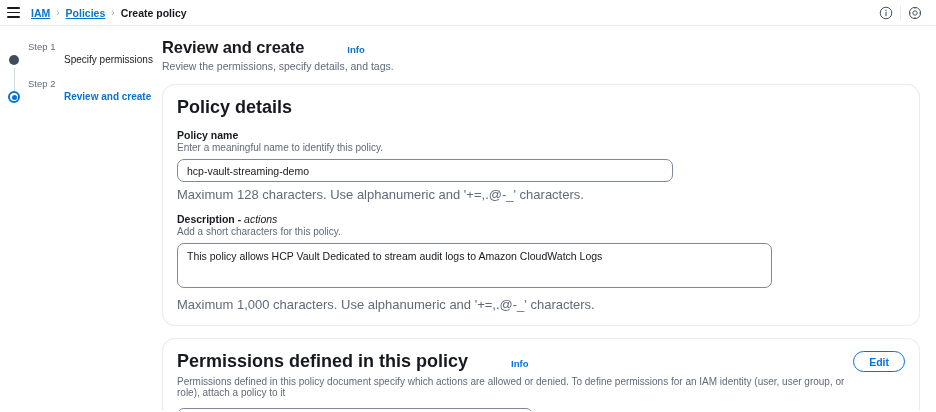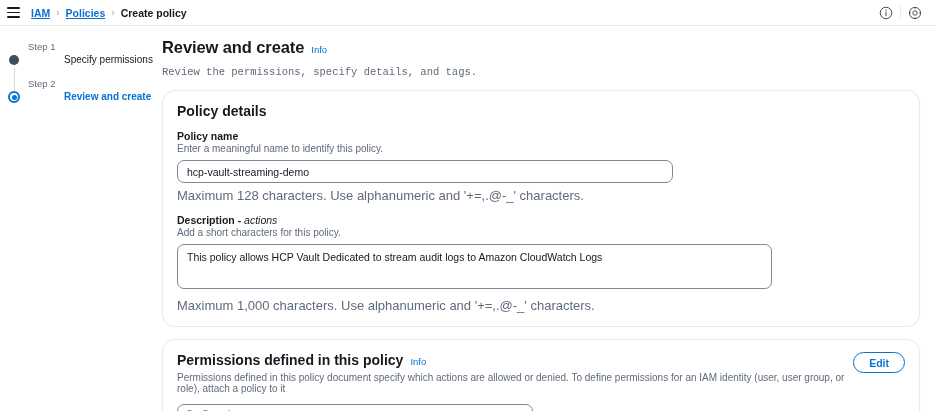--- a/index.html
+++ b/index.html
@@ -75,32 +75,32 @@
   }
   .step-connector {
     position: absolute; left: 5.5px; top: 28px; width: 1px; height: 27px; background: #d5dbdb;
   }
 
   
   .content { flex: 1; padding: 12px 16px 0 2px; overflow: hidden; }
 
   .page-title-row { display: flex; align-items: baseline; gap: 7px; }
   .page-title { font-size: 16.5px; font-weight: 700; color: #16191f; letter-spacing: -0.1px; }
-  .info-link { color: #0972d3; font-size: 9.5px; font-weight: 400; cursor: pointer; }
-  .page-sub { font-size: 10.5px; color: #5f6b7a; margin-top: 9px; font-family: Liberation Mono, monospace; }
+  .info-link { color: #0972d3; font-size: 9.5px; font-weight: 700; cursor: pointer; margin-left: 36px; }
+  .page-sub { font-size: 10.5px; color: #5f6b7a; margin-top: 3px; }
 
   .card {
     background: #ffffff;
     border: 1px solid #e9ebed;
     border-radius: 13px;
     margin-top: 12px;
     padding: 12px 14px 13px 14px;
     box-shadow: 0 0 1px rgba(0,0,0,0.05);
   }
-  .card-title { font-size: 14px; font-weight: 700; color: #16191f; }
+  .card-title { font-size: 18px; font-weight: 700; color: #16191f; }
 
   .field { margin-top: 11px; }
   .field-label { font-size: 10.5px; font-weight: 700; color: #16191f; }
   .field-label .opt { font-weight: 400; font-style: italic; }
   .field-desc { font-size: 10px; color: #5f6b7a; margin-top: 1px; }
   .field-hint { font-size: 13px; color: #5f6b7a; margin-top: 5px; }
 
   .text-input {
     width: 496px; height: 23px;
     border: 1px solid #7d8998; border-radius: 7px;

